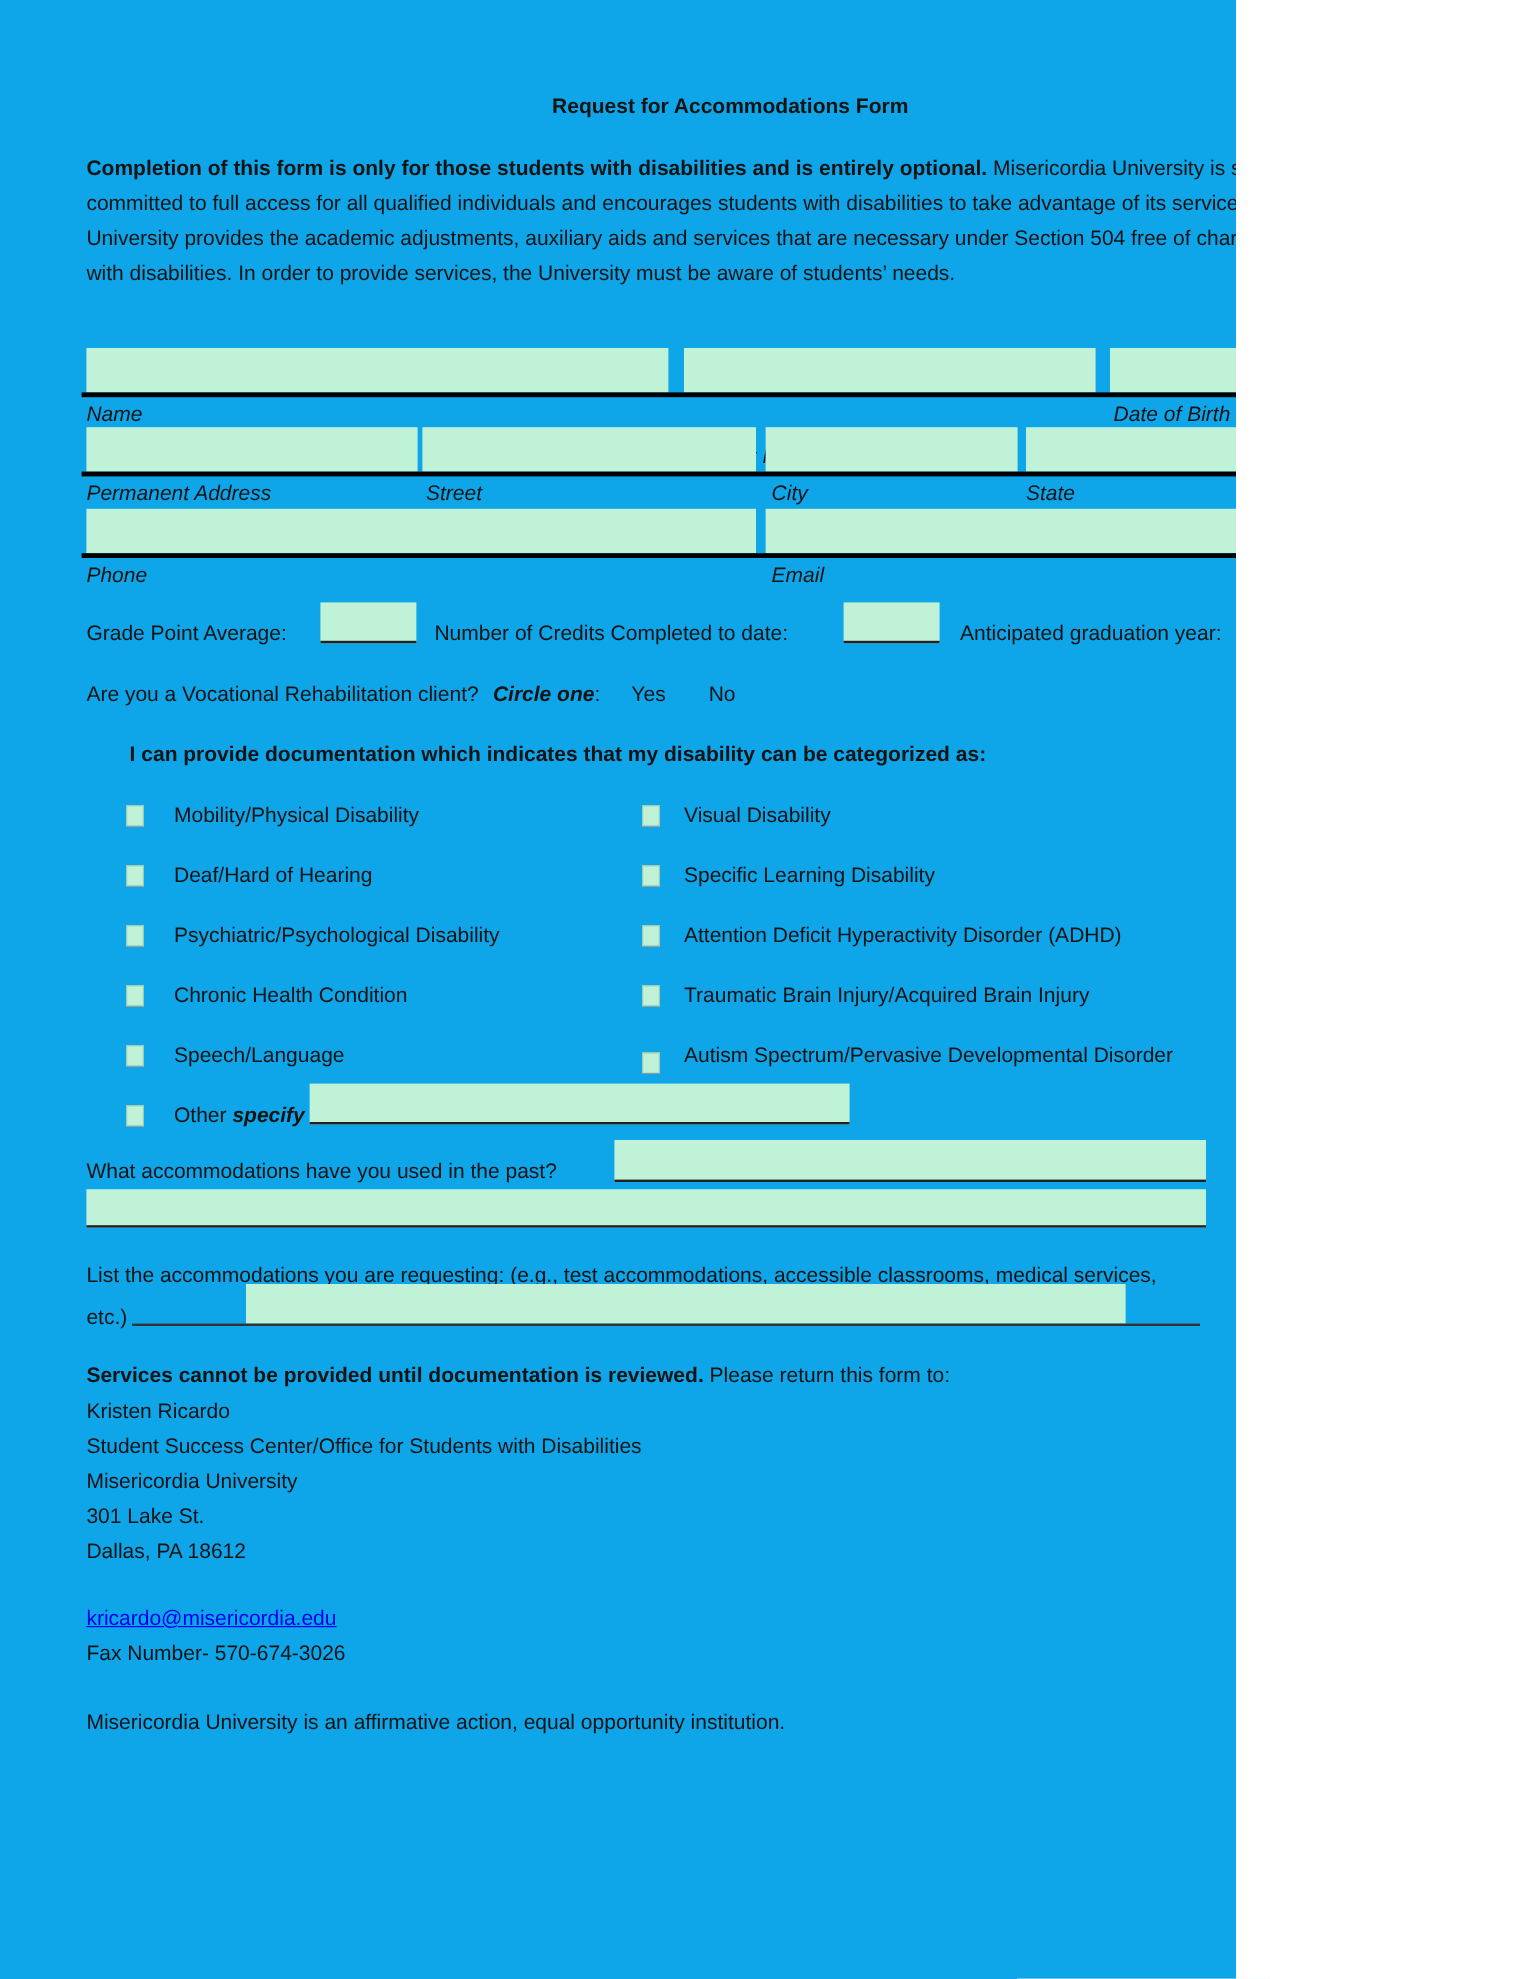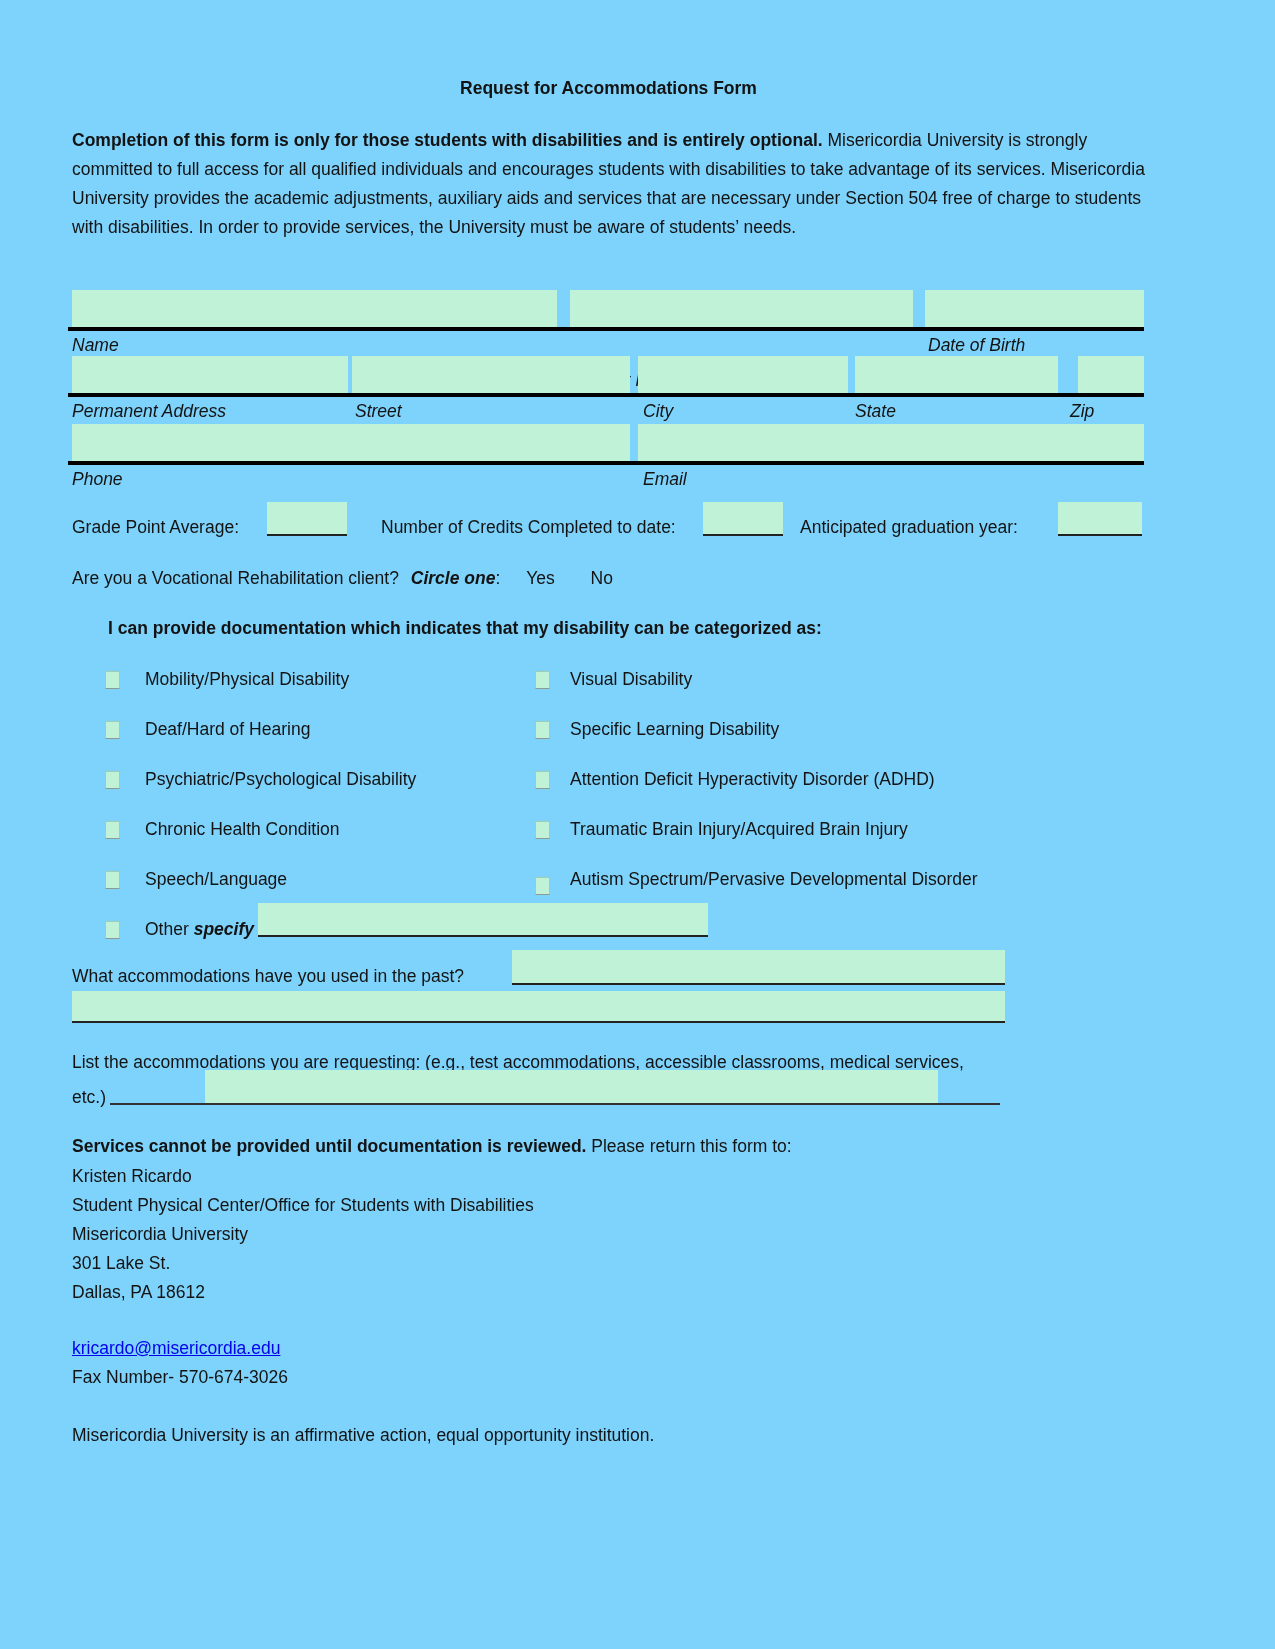--- a/index.html
+++ b/index.html
@@ -2,21 +2,21 @@
 <html style="--green: #bff2d6; --link: #0000EE;"><head>
 <meta charset="utf-8">
 <style>
   * { margin:0; padding:0; box-sizing:border-box; }
   html,body { background:#ffffff; }
   body {
     width:1275px; height:1649px;
     font-family:"Liberation Sans", sans-serif;
     color:#131313;
   }
-  .page { position:relative; width:1275px; height:1649px; overflow:hidden; background:#7dd3fc; font-size:17.5px; }
+  .page { position:relative; width:1030px; height:1649px; overflow:hidden; background:#0ea5e9; font-size:17.5px; }
   .abs { position:absolute; }
   .title { width:1073px; text-align:center; font-weight:bold; font-size:17.5px; }
   .intro { line-height:29px; }
   .gfield { position:absolute; background:var(--green,#bff2d6); }
   .blank { border-bottom:2px solid #222; }
   .hline { position:absolute; height:4px; background:#000; }
   .lbl { position:absolute; font-style:italic; }
   .it { font-style:italic;font-weight:bold; }
   .cb { position:absolute; width:15px; height:18px; background:var(--green,#bff2d6);
         border:1px solid #9fccb4; border-bottom-color:#8f9a94; }
@@ -55,21 +55,21 @@
   <span class="lbl" style="left:1070px; top:401px;">Zip</span>
 
   <div class="gfield" style="left:72px; top:424px; width:558px; height:37px;"></div>
   <div class="gfield" style="left:638px; top:424px; width:506px; height:37px;"></div>
   <div class="hline" style="left:68px; top:461px; width:1076px;"></div>
   <span class="lbl" style="left:72px; top:469px;text-align:right;">Phone</span>
   <span class="lbl" style="left:643px; top:469px;">Email</span>
 
   <span class="abs" style="left:72px; top:517px;">Grade Point Average:</span>
   <div class="gfield blank" style="left:267px; top:502px; width:80px; height:34px;"></div>
-  <span class="abs" style="left:381px; top:517px;">Number of Credits Completed to date:</span>
+  <span class="abs" style="left:362px; top:517px;">Number of Credits Completed to date:</span>
   <div class="gfield blank" style="left:703px; top:502px; width:80px; height:34px;"></div>
   <span class="abs" style="left:800px; top:517px;">Anticipated graduation year:</span>
   <div class="gfield blank" style="left:1058px; top:502px; width:84px; height:34px;"></div>
 
   <div class="abs" style="left:72px; top:568px;">
     <span>Are you a Vocational Rehabilitation client?</span>
     <span class="it" style="margin-left:7px;">Circle one</span><span>:</span>
     <span style="margin-left:21px;">Yes</span>
     <span style="margin-left:31px;">No</span>
   </div>
@@ -115,21 +115,21 @@
   <span class="abs" style="left:72px; top:1052px;">List the accommodations you are requesting:  (e.g., test accommodations, accessible classrooms, medical services,</span>
   <div class="gfield" style="left:205px; top:1070px; width:733px; height:33px;"></div>
   <span class="abs" style="left:72px; top:1087px;">etc.)</span>
   <div class="abs" style="left:110px; top:1103px; width:890px; height:2px; background:#333;"></div>
 
   <div class="abs" style="left:72px; top:1136px;">
     <strong>Services cannot be provided until documentation is reviewed.</strong><span>  Please return this form to:</span>
   </div>
   <div class="abs contact" style="left:72px; top:1162px;">
     <div>Kristen Ricardo</div>
-    <div>Student Physical Center/Office for Students with Disabilities</div>
+    <div>Student Success Center/Office for Students with Disabilities</div>
     <div>Misericordia University</div>
     <div>301 Lake St.</div>
     <div>Dallas, PA 18612</div>
   </div>
 
   <a class="abs link" style="left:72px; top:1338px;">kricardo@misericordia.edu</a>
   <div class="abs" style="left:72px; top:1367px;">Fax Number- 570-674-3026</div>
 
   <div class="abs" style="left:72px; top:1425px;">Misericordia University is an affirmative action, equal opportunity institution.</div>
 

